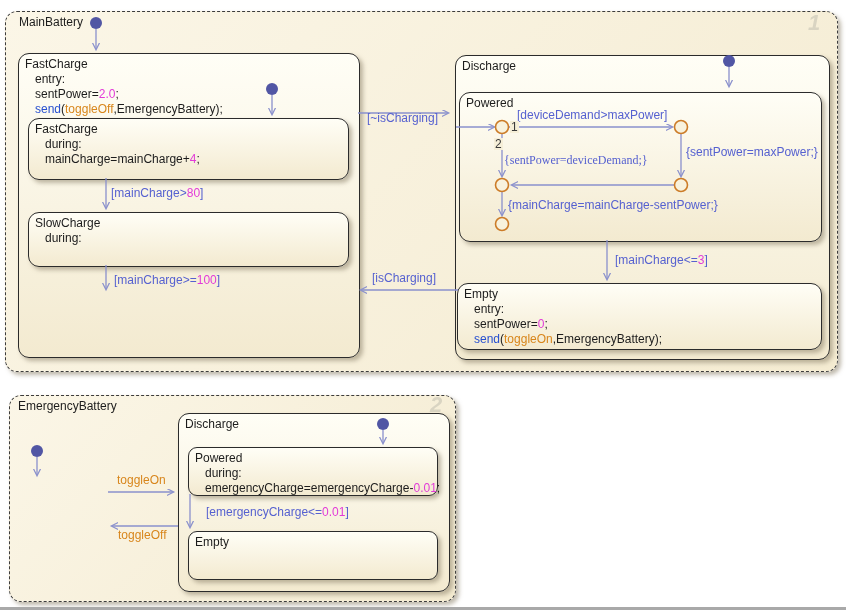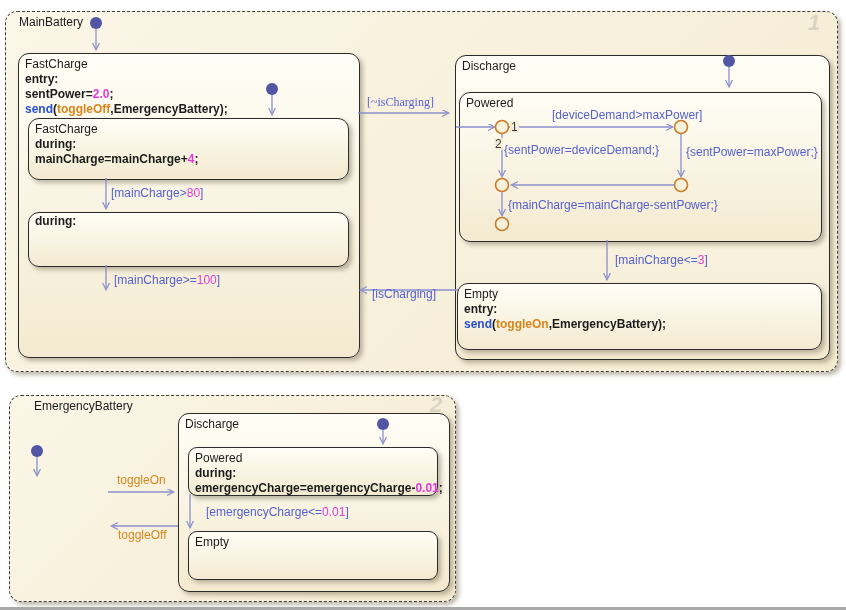--- a/index.html
+++ b/index.html
@@ -8,21 +8,21 @@
 
   
   .container{position:absolute;border:1.5px dashed #3c3c3c;border-radius:12px;
              background:linear-gradient(135deg,#fbf6e7 0%,#f4ebd1 100%);
              box-shadow:3px 3px 4px rgba(140,130,105,.55);}
   
   .state{position:absolute;border:1.5px solid #2b2b2b;border-radius:11px;
          background:linear-gradient(180deg,#fffef6 0%,#f3ead0 100%);
          box-shadow:3px 3px 4px rgba(140,130,105,.55);}
   .st-title{padding:3px 0 0 6px;line-height:14px;white-space:nowrap;}
-  .code{padding:1px 0 0 6px;line-height:15px;white-space:nowrap;font-weight:bold;}
+  .code{padding:1px 0 0 16px;line-height:15px;white-space:nowrap;}
   .code div{height:15px;}
 
   .num{color:#e23ad8;}
   .kw{color:#2850d0;}
   .ev{color:#d8861c;}
 
   
   .tlabel{position:absolute;color:#5661d0;white-space:nowrap;line-height:13px;}
   .olabel{position:absolute;color:#d8861c;white-space:nowrap;line-height:13px;}
   .jorder{position:absolute;color:#3a3a3a;background:#f6efd8;padding:0 1px;line-height:12px;}
@@ -52,44 +52,46 @@
 
   <div class="state" style="left:28px;top:118px;width:319px;height:60px">
     <div class="st-title">FastCharge</div>
     <div class="code">
       <div><span>during:</span></div>
       <div><span>mainCharge=mainCharge+</span><span class="num">4</span><span>;</span></div>
     </div>
   </div>
 
   <div class="state" style="left:28px;top:212px;width:319px;height:53px">
+    <div class="st-title">SlowCharge</div>
     <div class="code">
       <div><span>during:</span></div>
     </div>
   </div>
 
 
   <div class="state" style="left:455px;top:55px;width:373px;height:303px">
     <div class="st-title">Discharge</div>
   </div>
 
   <div class="state" style="left:459px;top:92px;width:361px;height:148px">
     <div class="st-title">Powered</div>
   </div>
 
   <div class="state" style="left:457px;top:283px;width:363px;height:65px">
     <div class="st-title">Empty</div>
     <div class="code">
       <div><span>entry:</span></div>
+      <div><span>sentPower=</span><span class="num">0</span><span>;</span></div>
       <div><span class="kw">send</span><span>(</span><span class="ev">toggleOn</span><span>,EmergencyBattery);</span></div>
     </div>
   </div>
 
   <div class="container" style="left:9px;top:395px;width:445px;height:205px">
-    <div class="st-title" style="padding-left:24px;">EmergencyBattery</div>
+    <div class="st-title" style="padding-left:8px;">EmergencyBattery</div>
   </div>
   <div class="badge" style="left:430px;top:394px;">2</div>
 
 
   <div class="state" style="left:178px;top:413px;width:270px;height:177px">
     <div class="st-title">Discharge</div>
   </div>
 
   <div class="state" style="left:188px;top:447px;width:248px;height:47px;border-radius:9px;">
     <div class="st-title">Powered</div>
@@ -149,31 +151,31 @@
       <circle cx="502" cy="185" r="6.5"></circle>
       <circle cx="681" cy="185" r="6.5"></circle>
       <circle cx="502" cy="224" r="6.5"></circle>
     </g>
   </svg>
 
   <div class="tlabel" style="left:111px;top:187px;"><span>[mainCharge&gt;</span><span class="num">80</span><span>]</span></div>
 
   <div class="tlabel" style="left:114px;top:274px;"><span>[mainCharge&gt;=</span><span class="num">100</span><span>]</span></div>
 
-  <div class="tlabel" style="left:367px;top:96px;font-family:Liberation Serif, serif;">[~isCharging]</div>
+  <div class="tlabel" style="left:367px;top:112px;">[~isCharging]</div>
 
-  <div class="tlabel" style="left:372px;top:272px;margin-top:16px;">[isCharging]</div>
+  <div class="tlabel" style="left:372px;top:272px;">[isCharging]</div>
 
-  <div class="tlabel" style="left:517px;top:109px;margin-left:35px;">[deviceDemand&gt;maxPower]</div>
+  <div class="tlabel" style="left:517px;top:109px;">[deviceDemand&gt;maxPower]</div>
 
   <div class="jorder" style="left:510px;top:121px;">1</div>
 
   <div class="jorder" style="left:494px;top:138px;">2</div>
 
-  <div class="tlabel" style="left:504px;top:144px;">{sentPower=deviceDemand;}</div>
+  <div class="tlabel" style="left:504px;top:154px;font-family:Liberation Serif, serif;">{sentPower=deviceDemand;}</div>
 
   <div class="tlabel" style="left:686px;top:146px;">{sentPower=maxPower;}</div>
 
   <div class="tlabel" style="left:508px;top:199px;">{mainCharge=mainCharge-sentPower;}</div>
 
   <div class="tlabel" style="left:615px;top:254px;"><span>[mainCharge&lt;=</span><span class="num">3</span><span>]</span></div>
 
   <div class="olabel" style="left:117px;top:474px;">toggleOn</div>
 
   <div class="olabel" style="left:118px;top:529px;">toggleOff</div>

